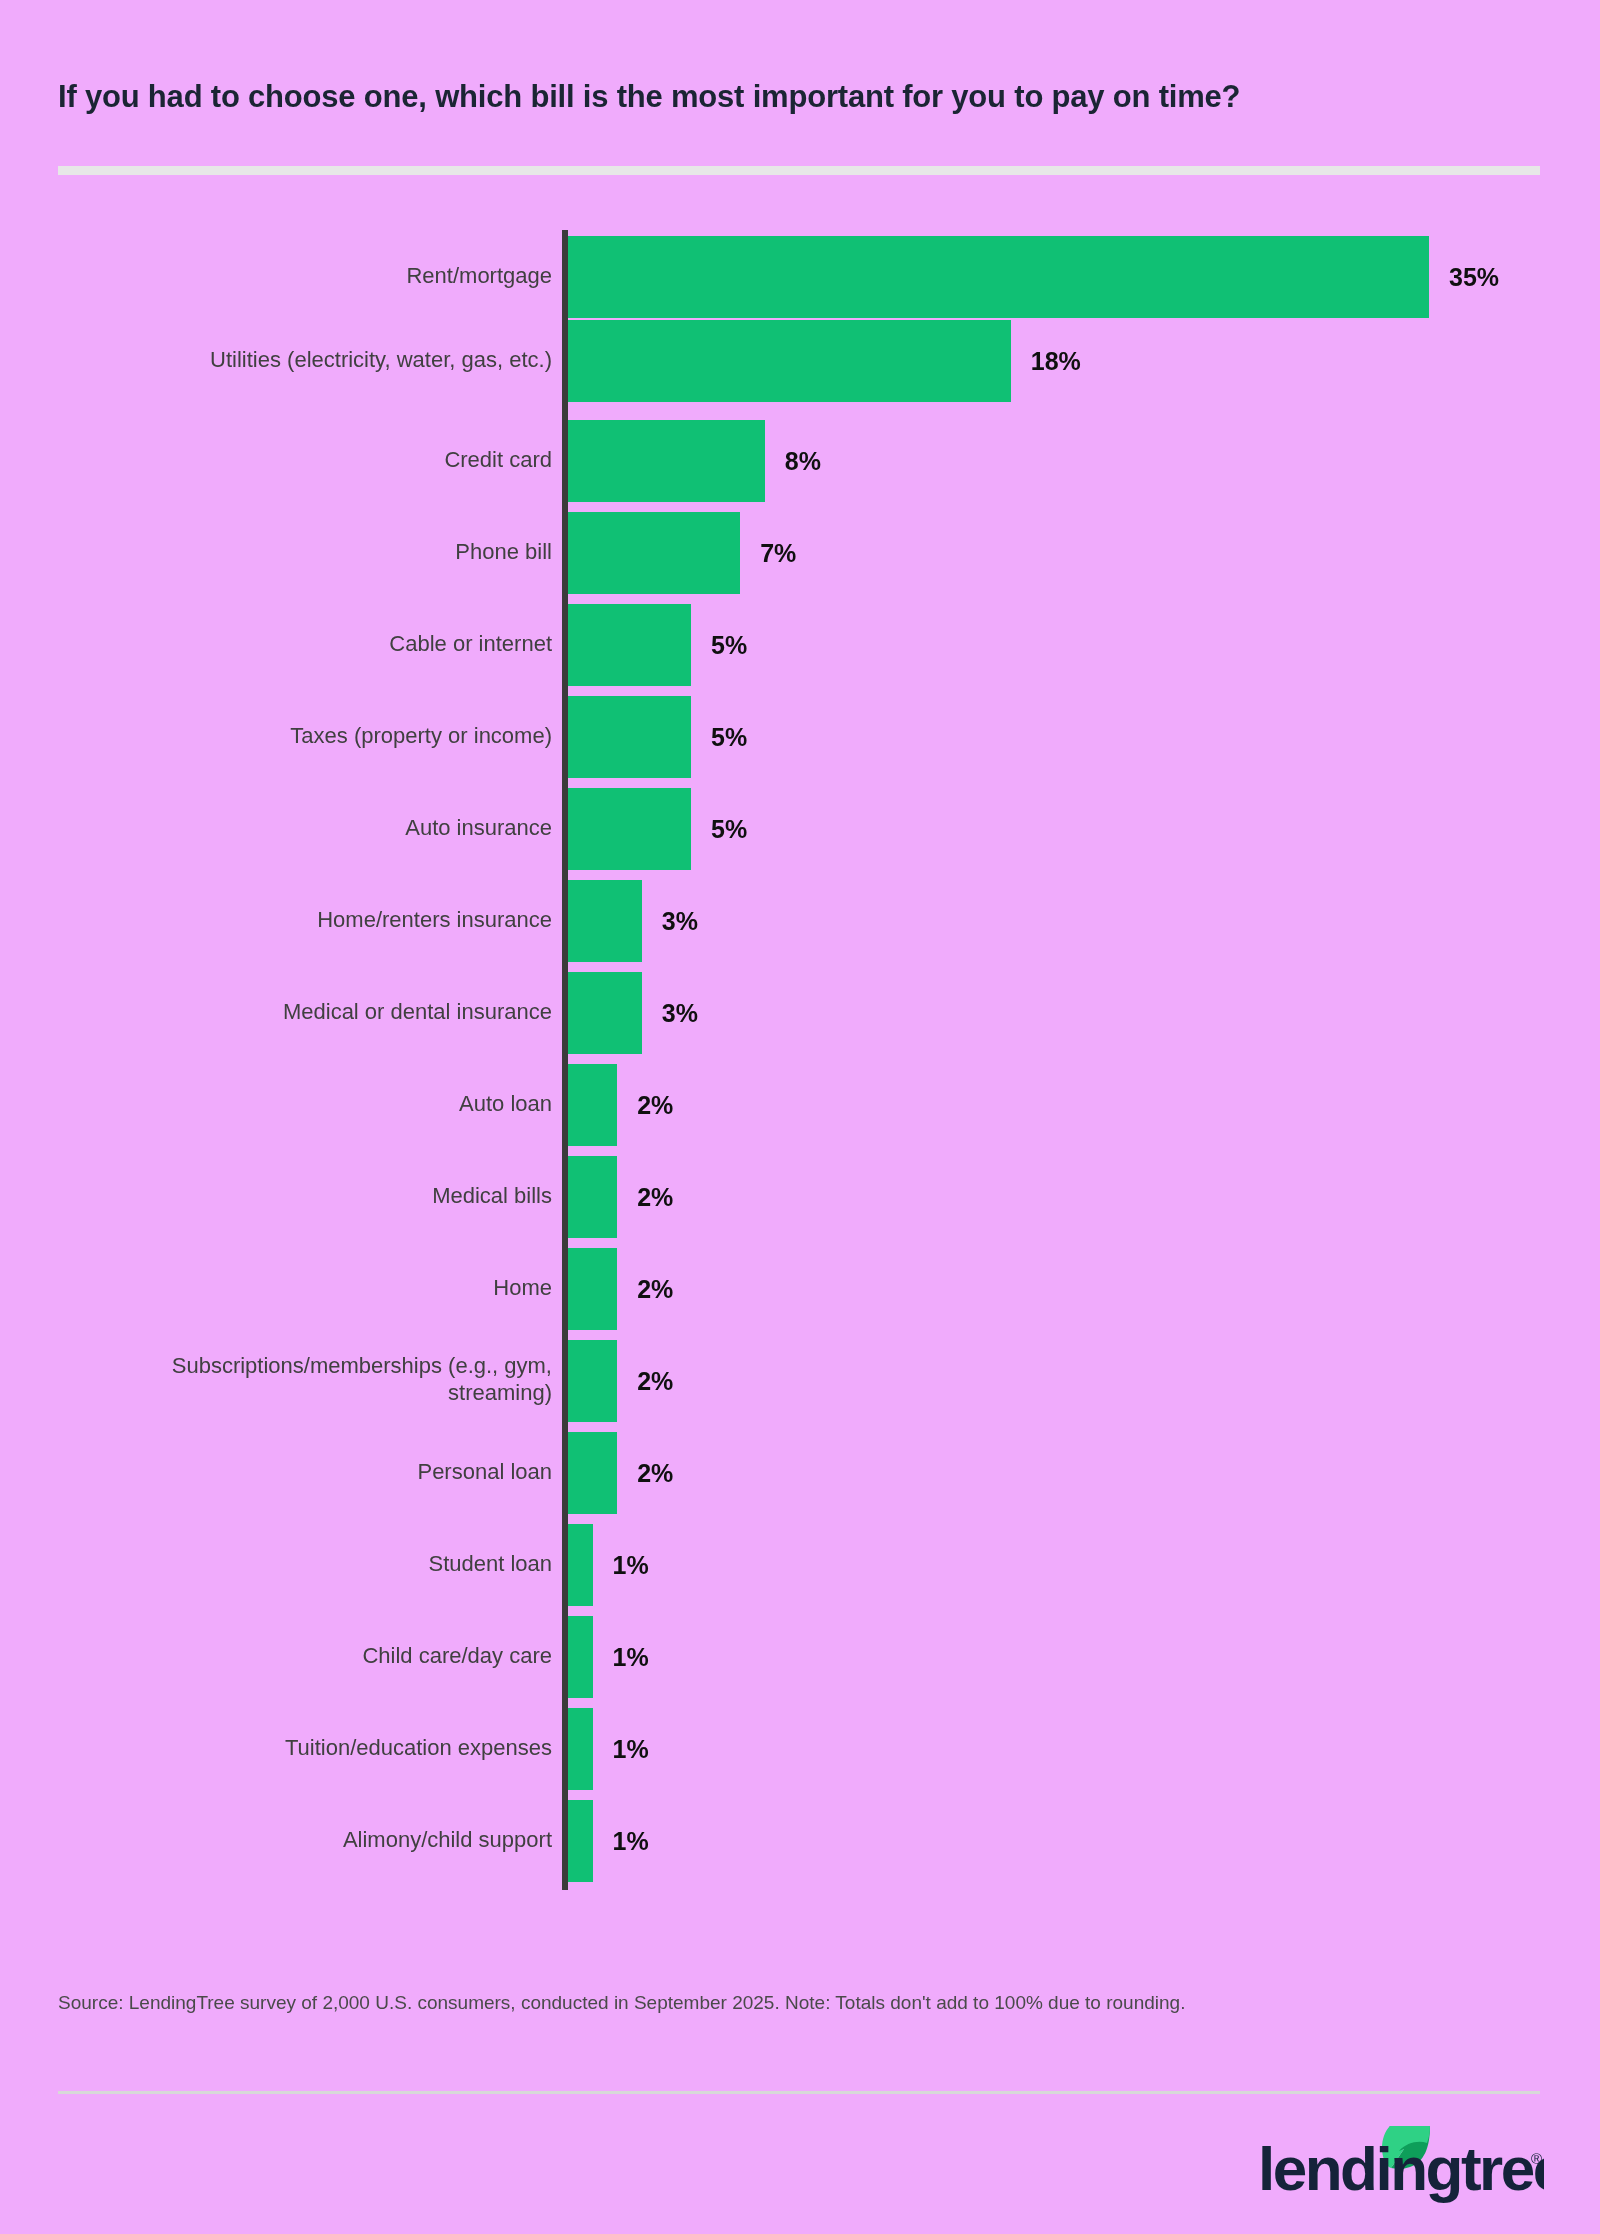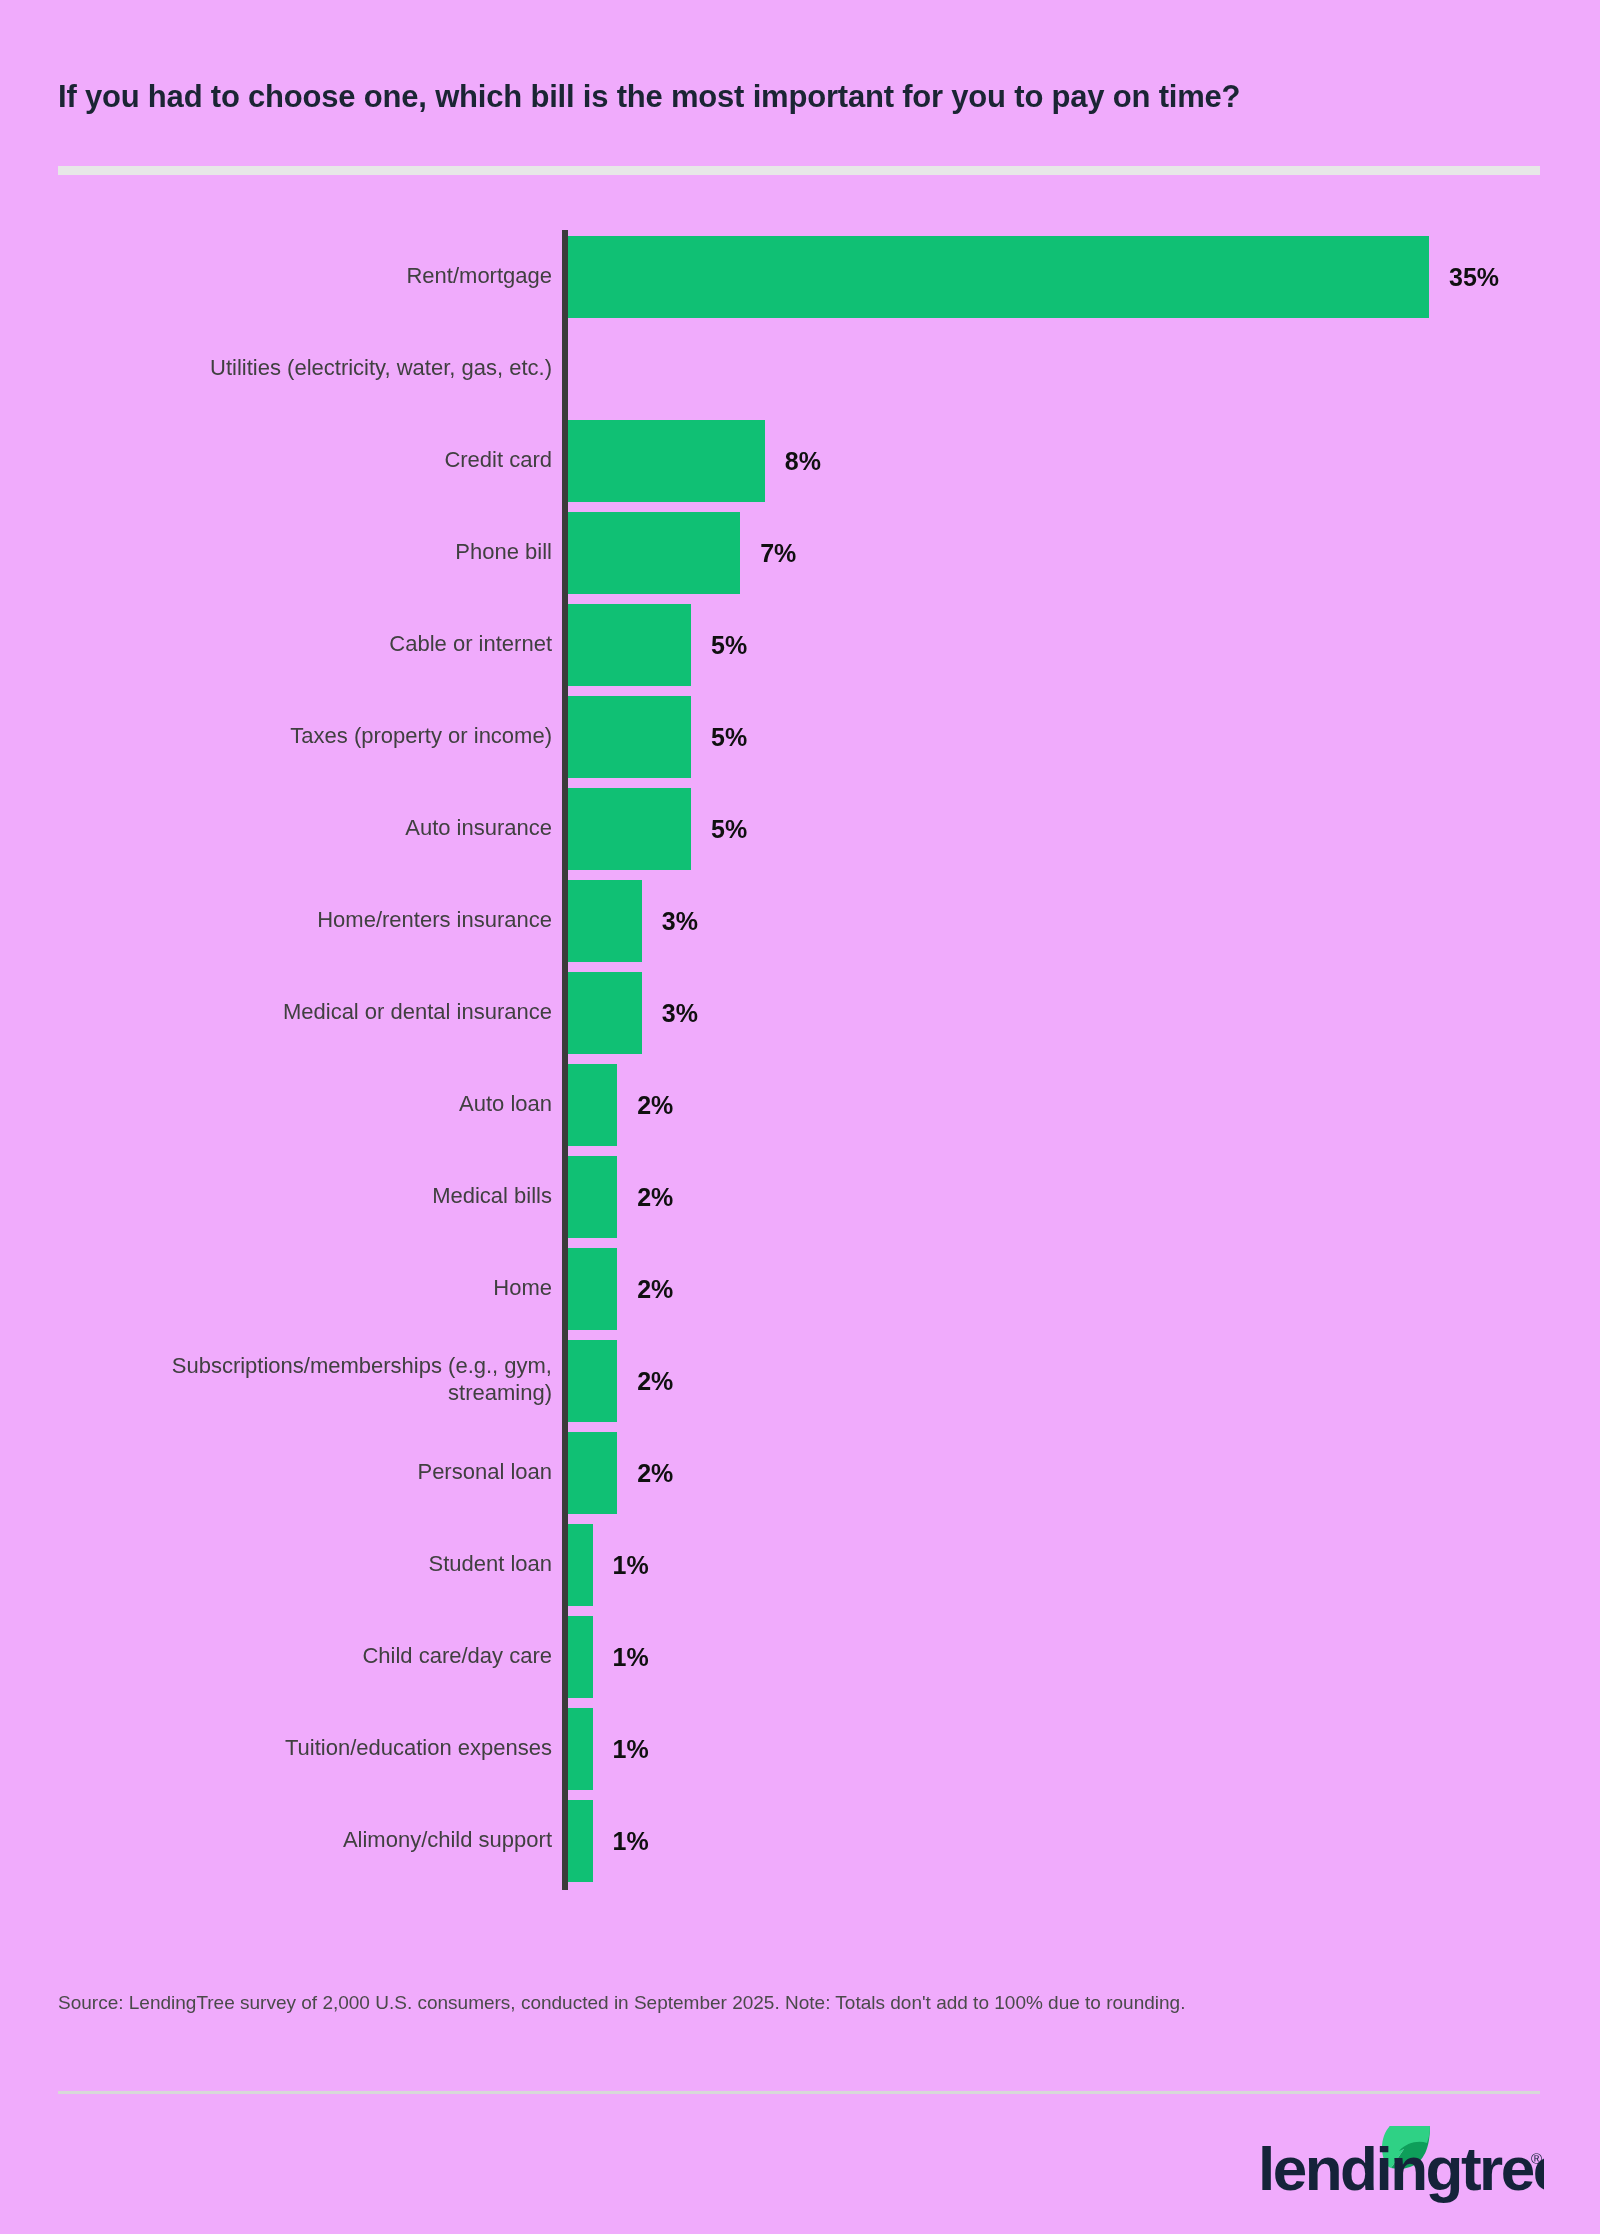--- a/index.html
+++ b/index.html
@@ -149,22 +149,26 @@
   <div id="plot">
     <div id="axis-line"></div>
 
   <div class="bar-row" style="top: 0px;">
         <div class="bar-label">Rent/mortgage</div>
         <div class="bar-track">
           <div class="bar-fill" style="width: 861px; background: rgb(16, 192, 116);"></div>
           <div class="bar-value" style="left: 861px;">35%</div>
         </div>
       </div>
-      <div class="bar-row" style="top: 92px;">
+      <div class="bar-row" style="top: 84px;">
         <div class="bar-label">Utilities (electricity, water, gas, etc.)</div>
+        <div class="bar-track">
+          <div class="bar-fill" style="width: 442.8px; background: rgb(16, 192, 116);"></div>
+          <div class="bar-value" style="left: 442.8px;">18%</div>
+        </div>
       </div>
       <div class="bar-row" style="top: 184px;">
         <div class="bar-label">Credit card</div>
         <div class="bar-track">
           <div class="bar-fill" style="width: 196.8px; background: rgb(16, 192, 116);"></div>
           <div class="bar-value" style="left: 196.8px;">8%</div>
         </div>
       </div>
       <div class="bar-row" style="top: 276px;">
         <div class="bar-label">Phone bill</div>

